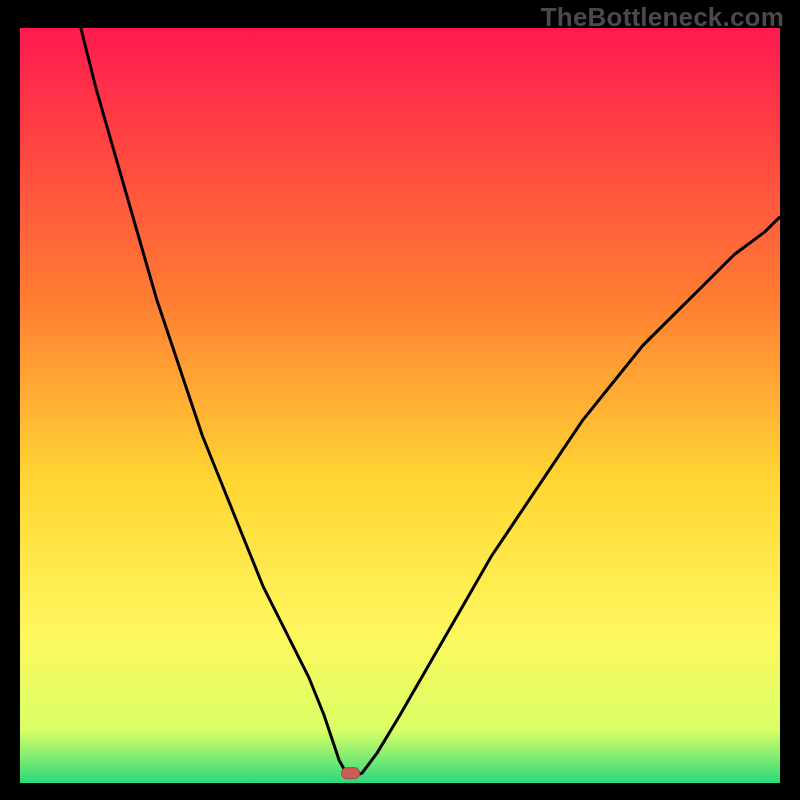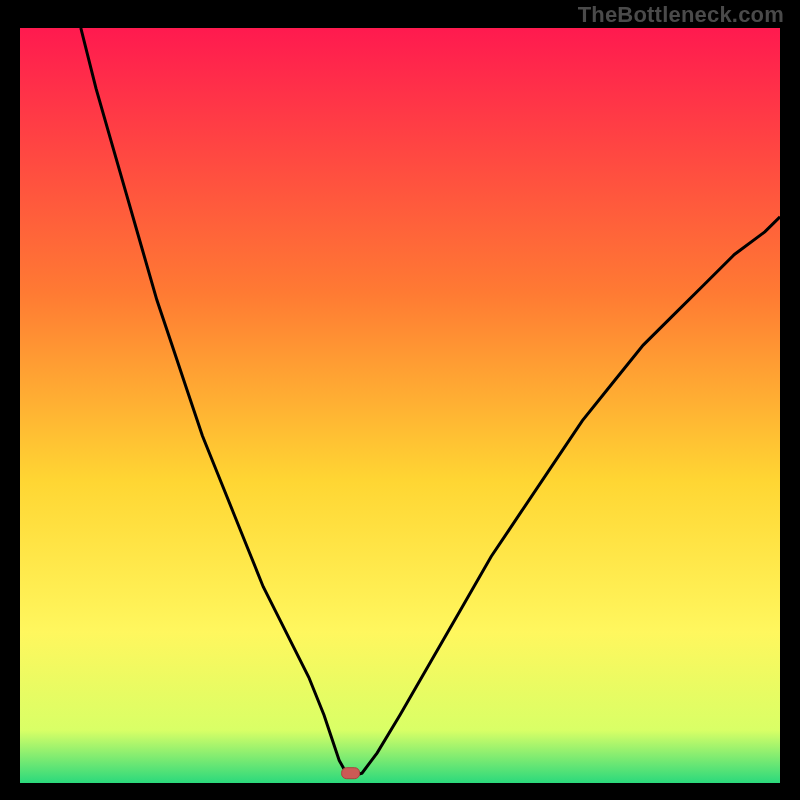--- a/index.html
+++ b/index.html
@@ -15,21 +15,21 @@
     position: relative;
     width: 800px;
     height: 800px;
     background: #000;
   }
   .watermark {
     position: absolute;
     top: 2px;
     right: 16px;
     color: #4a4a4a;
-    font-size: 22px;
+    font-size: 26px;
     font-weight: 600;
     letter-spacing: 0.2px;
     user-select: none;
     margin-left: 40px;
   }
   .plot {
     position: absolute;
     left: 20px;
     top: 28px;
     width: 760px;

